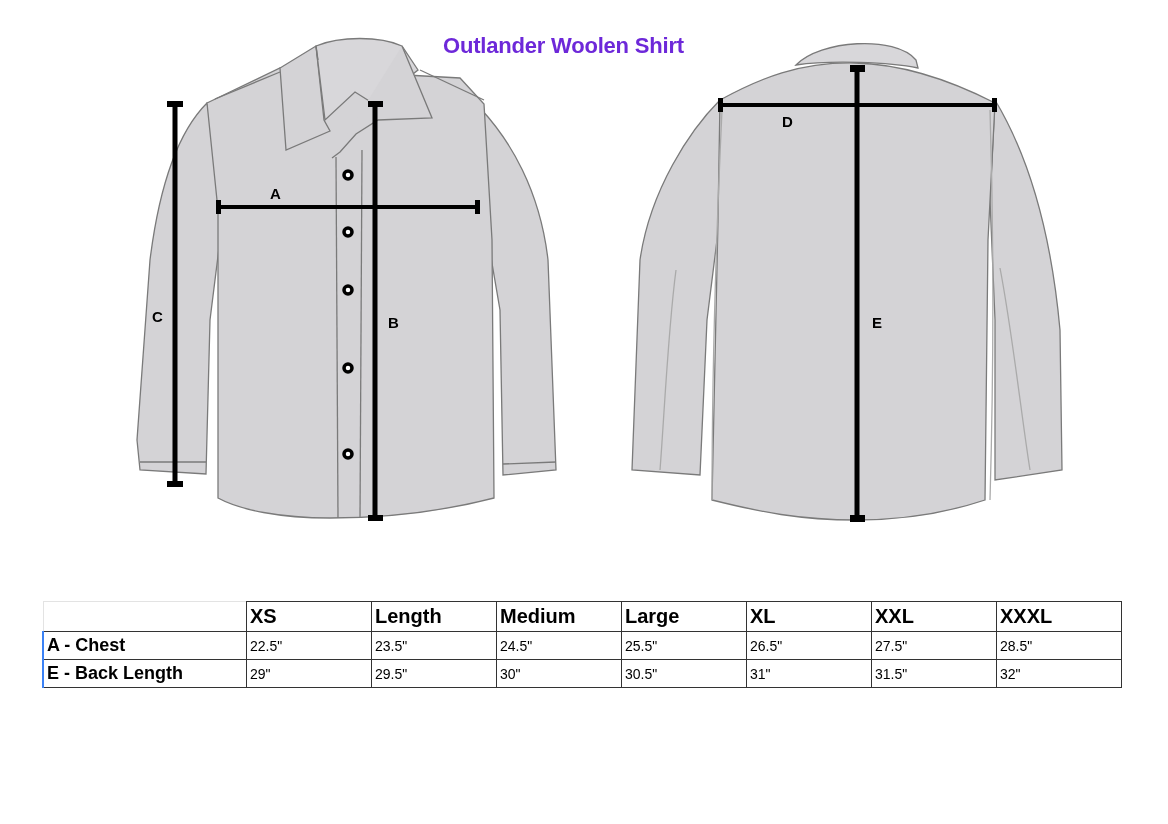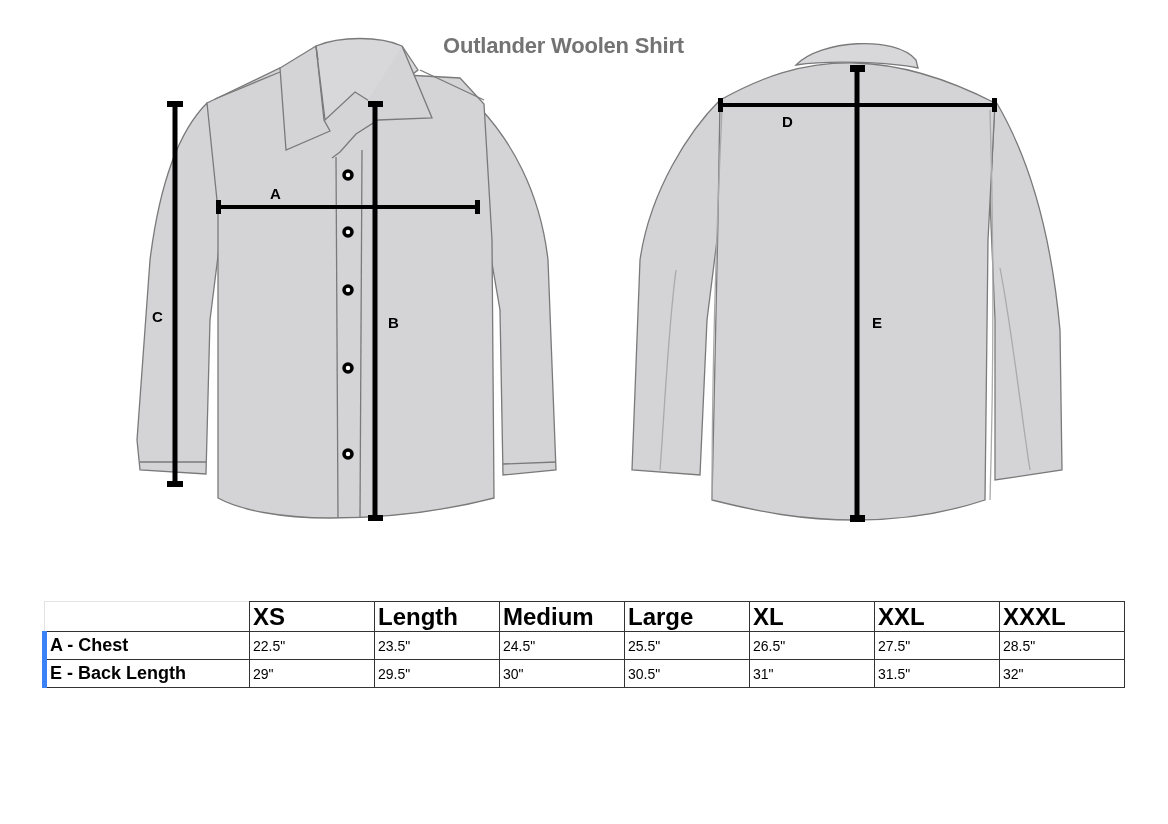--- a/index.html
+++ b/index.html
@@ -1,26 +1,26 @@
 <!DOCTYPE html>
 <html><head>
 <meta charset="utf-8">
 <style>
   html, body { margin:0; padding:0; background:#ffffff; }
   body { width:1168px; height:824px; position:relative; overflow:hidden; font-family:"Liberation Sans", sans-serif; }
-  .title { position:absolute; left:443px; top:33px; font-size:22px; font-weight:bold; color:#737373; letter-spacing:-0.2px; }
+  .title { position:absolute; left:443px; top:33px; font-size:22px; font-weight:bold; color:#6d28d9; letter-spacing:-0.2px; }
   .diagram { position:absolute; left:0; top:0; }
   .label { font-family:"Liberation Sans", sans-serif; font-weight:bold; font-size:15px; fill:#000; }
   table.size { position:absolute; left:42px; top:601px; border-collapse:collapse; font-family:"Liberation Sans", sans-serif; }
   table.size td, table.size th { border:1.5px solid #333; height:27px; padding:0 3px; text-align:left; vertical-align:middle; }
-  table.size th { font-size:24px; font-weight:bold; height:29px; }
+  table.size th { font-size:20px; font-weight:bold; height:29px; }
   table.size td.rowlab { font-size:18px; font-weight:bold; width:196px; }
   table.size td.val { font-size:14px; width:118px; }
   table.size th.corner { border-left:1px solid #e3e3e3; border-top:1px solid #e3e3e3; }
-  table.size td.rowlab { border-left:5px solid #3b82f6; }
+  table.size td.rowlab { border-left:2px solid #3b82f6; }
 </style>
 </head>
 <body>
 
 <div class="title">Outlander Woolen Shirt</div>
 
 <svg class="diagram" width="1168" height="560" viewBox="0 0 1168 560">
 
   <g fill="#d4d3d6" stroke="#7a7a7a" stroke-width="1.3">
 

